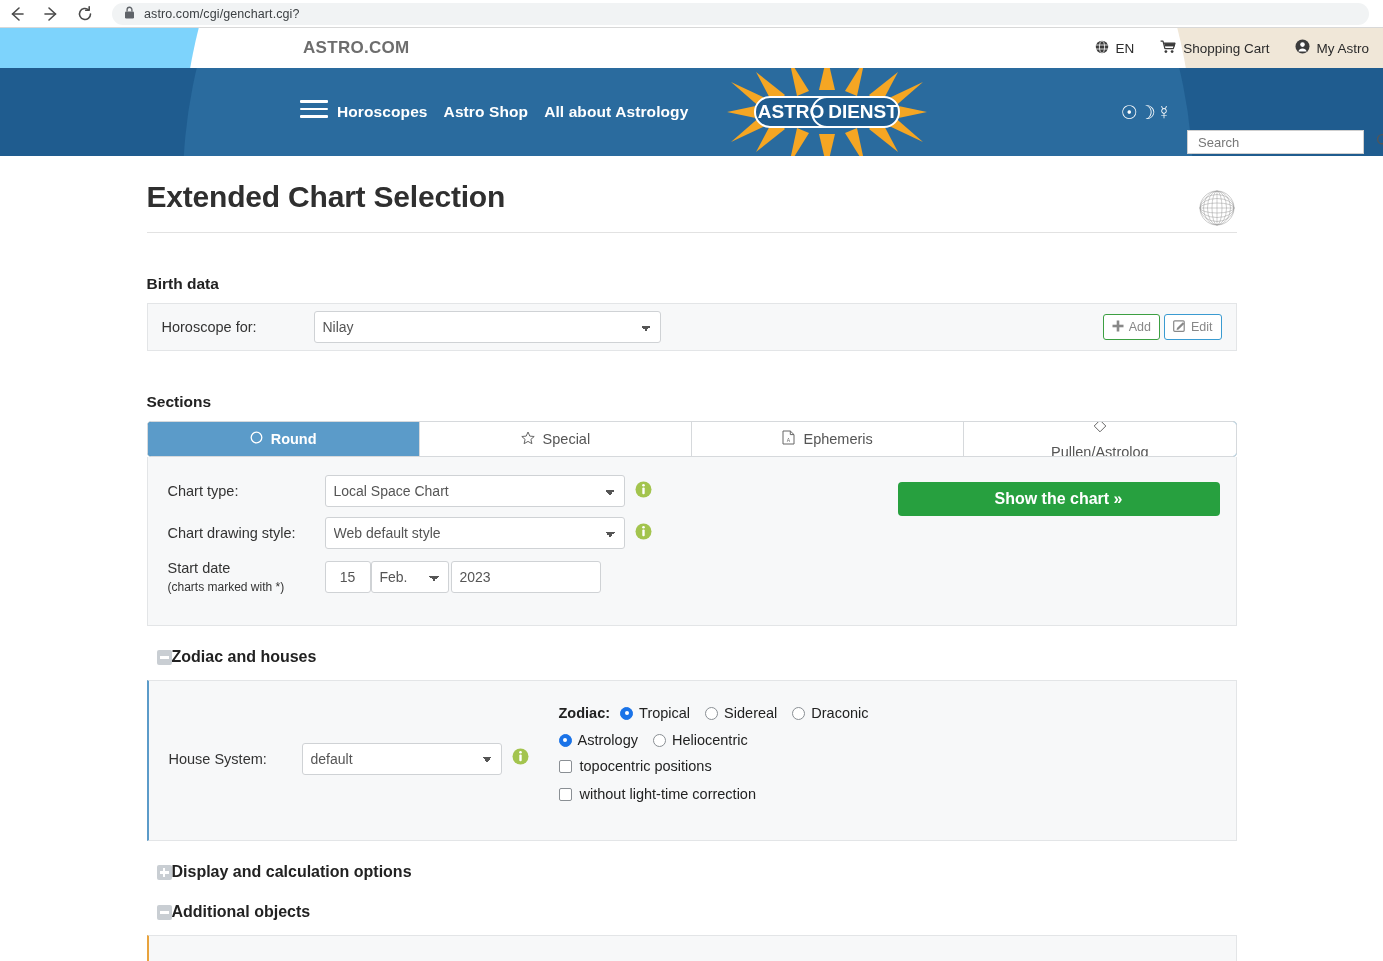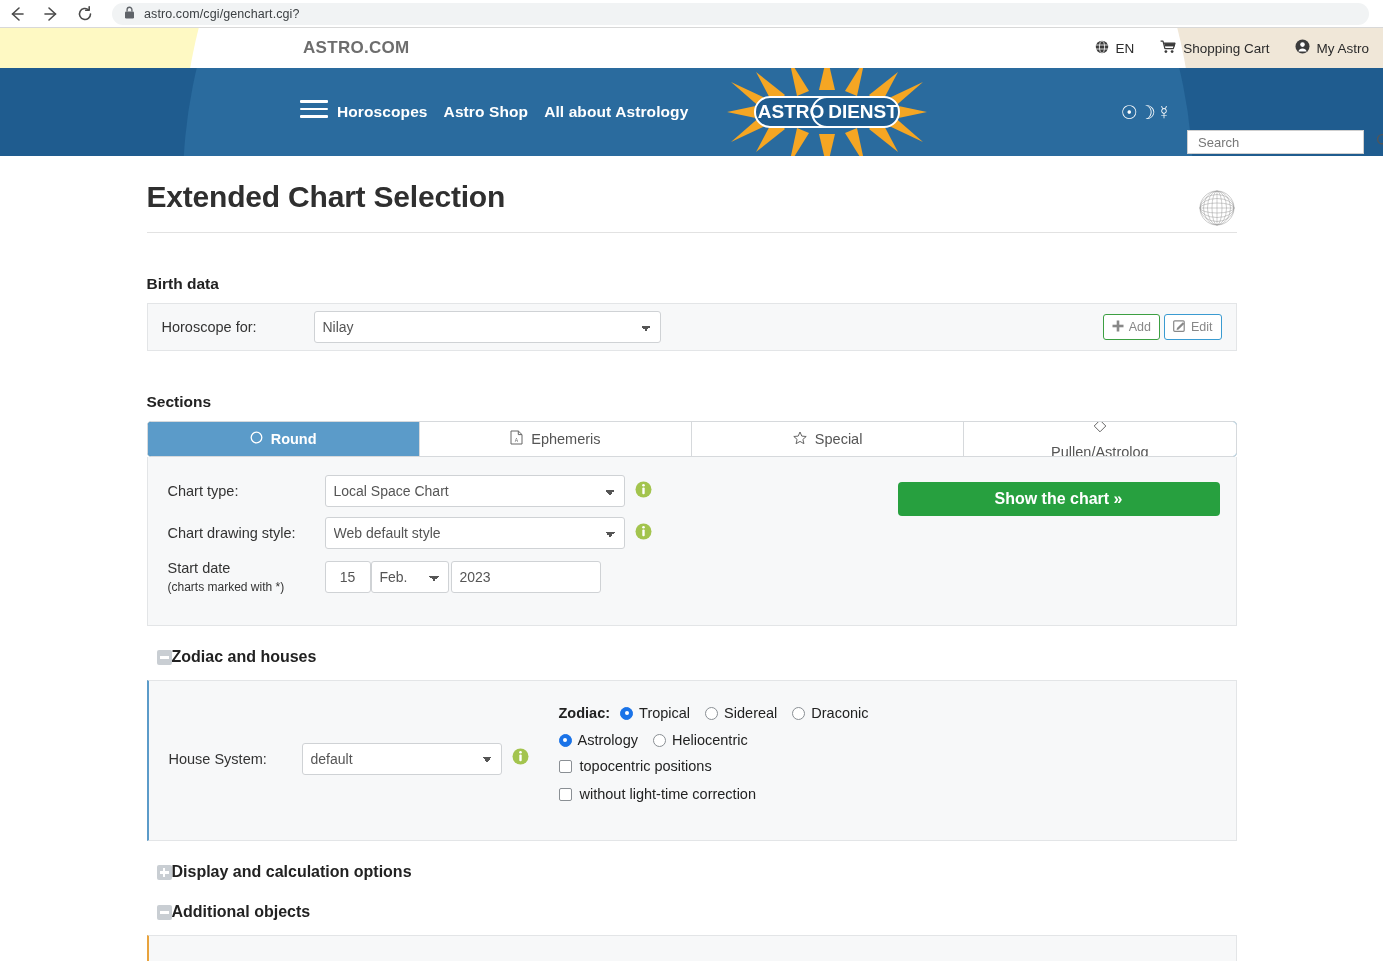--- a/index.html
+++ b/index.html
@@ -27,21 +27,21 @@
     margin-left:10px; height:22px; flex:1; margin-right:14px;
     background:#f1f3f4; border-radius:11px;
     display:flex; align-items:center; padding:0 12px; gap:9px;
     max-width:none;
   }
   #url-text{ font-size:12.5px; color:#3c4043; letter-spacing:.1px; }
   .lock{ flex:0 0 auto; }
 
   
   #topbar{
-    position:relative; height:40px; background:#fef9c3; overflow:hidden;
+    position:relative; height:40px; background:#7dd3fc; overflow:hidden;
   }
   #topbar-beige{
     position:absolute; right:0; top:0; height:40px; width:600px; background:#f0e7d8;
   }
   #topbar-white{
     position:absolute; left:183px; top:-380px; width:1010px; height:1010px;
     background:#ffffff; border-radius:50%;
   }
   #astrocom-label{
     position:absolute; left:303px; top:0; height:40px;
@@ -431,35 +431,35 @@
       <div class="tab active">
         <span>
           <svg width="13" height="13" viewBox="0 0 13 13">
               <circle cx="6.5" cy="6.5" r="5.3" fill="none" stroke="#ffffff" stroke-width="1.3"></circle>
             </svg>
         </span>
         <span>Round</span>
       </div>
       <div class="tab">
         <span>
+          <svg width="14" height="14" viewBox="0 0 14 14">
+              <polygon points="7,1 8.8,5.1 13.2,5.5 9.9,8.4 10.9,12.7 7,10.4 3.1,12.7 4.1,8.4 0.8,5.5 5.2,5.1" fill="none" stroke="#666" stroke-width="1"></polygon>
+            </svg>
+        </span>
+        <span>Special</span>
+      </div>
+      <div class="tab">
+        <span>
           <svg width="13" height="15" viewBox="0 0 13 15">
               <path d="M1 1 H8.3 L12 4.6 V14 H1 Z" fill="none" stroke="#666" stroke-width="1"></path>
               <path d="M8.3 1 V4.6 H12" fill="none" stroke="#666" stroke-width="1"></path>
               <text x="6.4" y="12" font-family="Liberation Sans, sans-serif" font-size="5" fill="#666" text-anchor="middle">A</text>
             </svg>
         </span>
         <span>Ephemeris</span>
-      </div>
-      <div class="tab">
-        <span>
-          <svg width="14" height="14" viewBox="0 0 14 14">
-              <polygon points="7,1 8.8,5.1 13.2,5.5 9.9,8.4 10.9,12.7 7,10.4 3.1,12.7 4.1,8.4 0.8,5.5 5.2,5.1" fill="none" stroke="#666" stroke-width="1"></polygon>
-            </svg>
-        </span>
-        <span>Special</span>
       </div>
       <div class="tab">
         <span>
           <svg width="14" height="14" viewBox="0 0 14 14">
               <polygon points="7,1.2 12.8,7 7,12.8 1.2,7" fill="none" stroke="#666" stroke-width="1"></polygon>
             </svg>
         </span>
         <span>Pullen/Astrolog</span>
       </div>
     </div>

